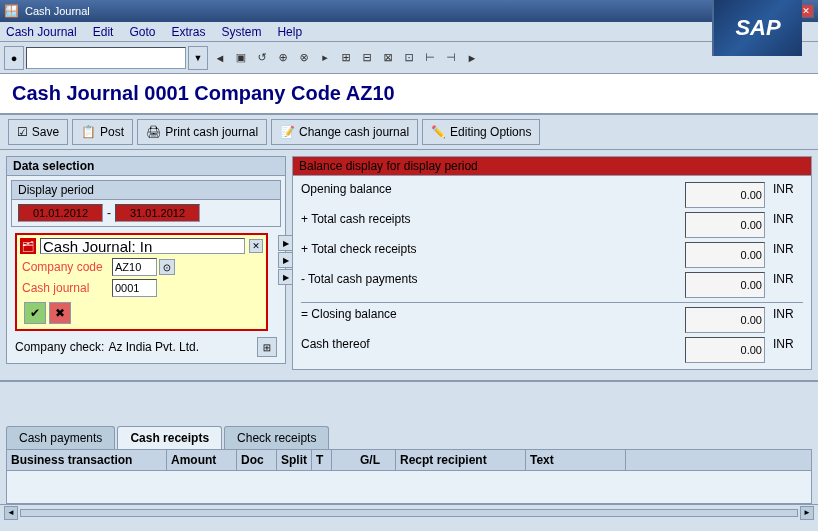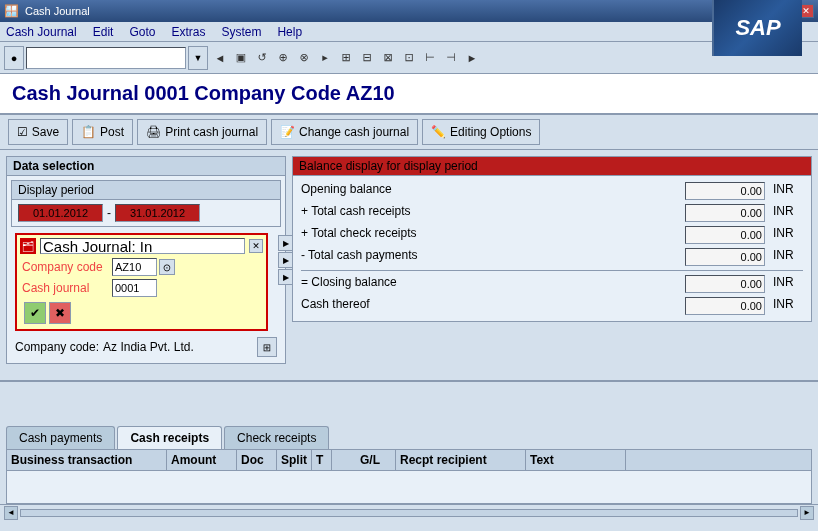--- a/index.html
+++ b/index.html
@@ -279,21 +279,21 @@
     .balance-label {
       flex: 1;
       font-size: 12px;
     }
     .balance-input {
       width: 80px; height: 18px;
       border: 1px inset #8a9ab0;
       background: #f5f5f5;
       font-size: 11px;
       text-align: right;
-      padding: 0 2px;
+      padding: 12px 2px;
     }
     .balance-currency {
       width: 30px;
       font-size: 12px;
     }
 
     
     .bottom-section {
       border-top: 2px solid #8a9ab0;
       background: #d4e0ec;
@@ -456,21 +456,21 @@
 
           <div class="arrow-btns" style="margin-top:4px;">
             <div class="arrow-btn">▶</div>
             <div class="arrow-btn">▶</div>
             <div class="arrow-btn">▶</div>
           </div>
         </div>
 
         <div style="display:flex; align-items:center; justify-content:space-between; padding:2px 4px;">
           <div style="display:flex; align-items:center; gap:4px;">
-            <span style="font-size:12px;">Company code:</span>
+            <span style="font-size:12px;">Company check:</span>
             <span style="font-size:12px;">Az India Pvt. Ltd.</span>
           </div>
           <div class="field-btn" style="width:20px;height:20px;">⊞</div>
         </div>
       </div>
     </div>
   </div>
 
   <div class="right-panel">
     <div class="balance-box">

